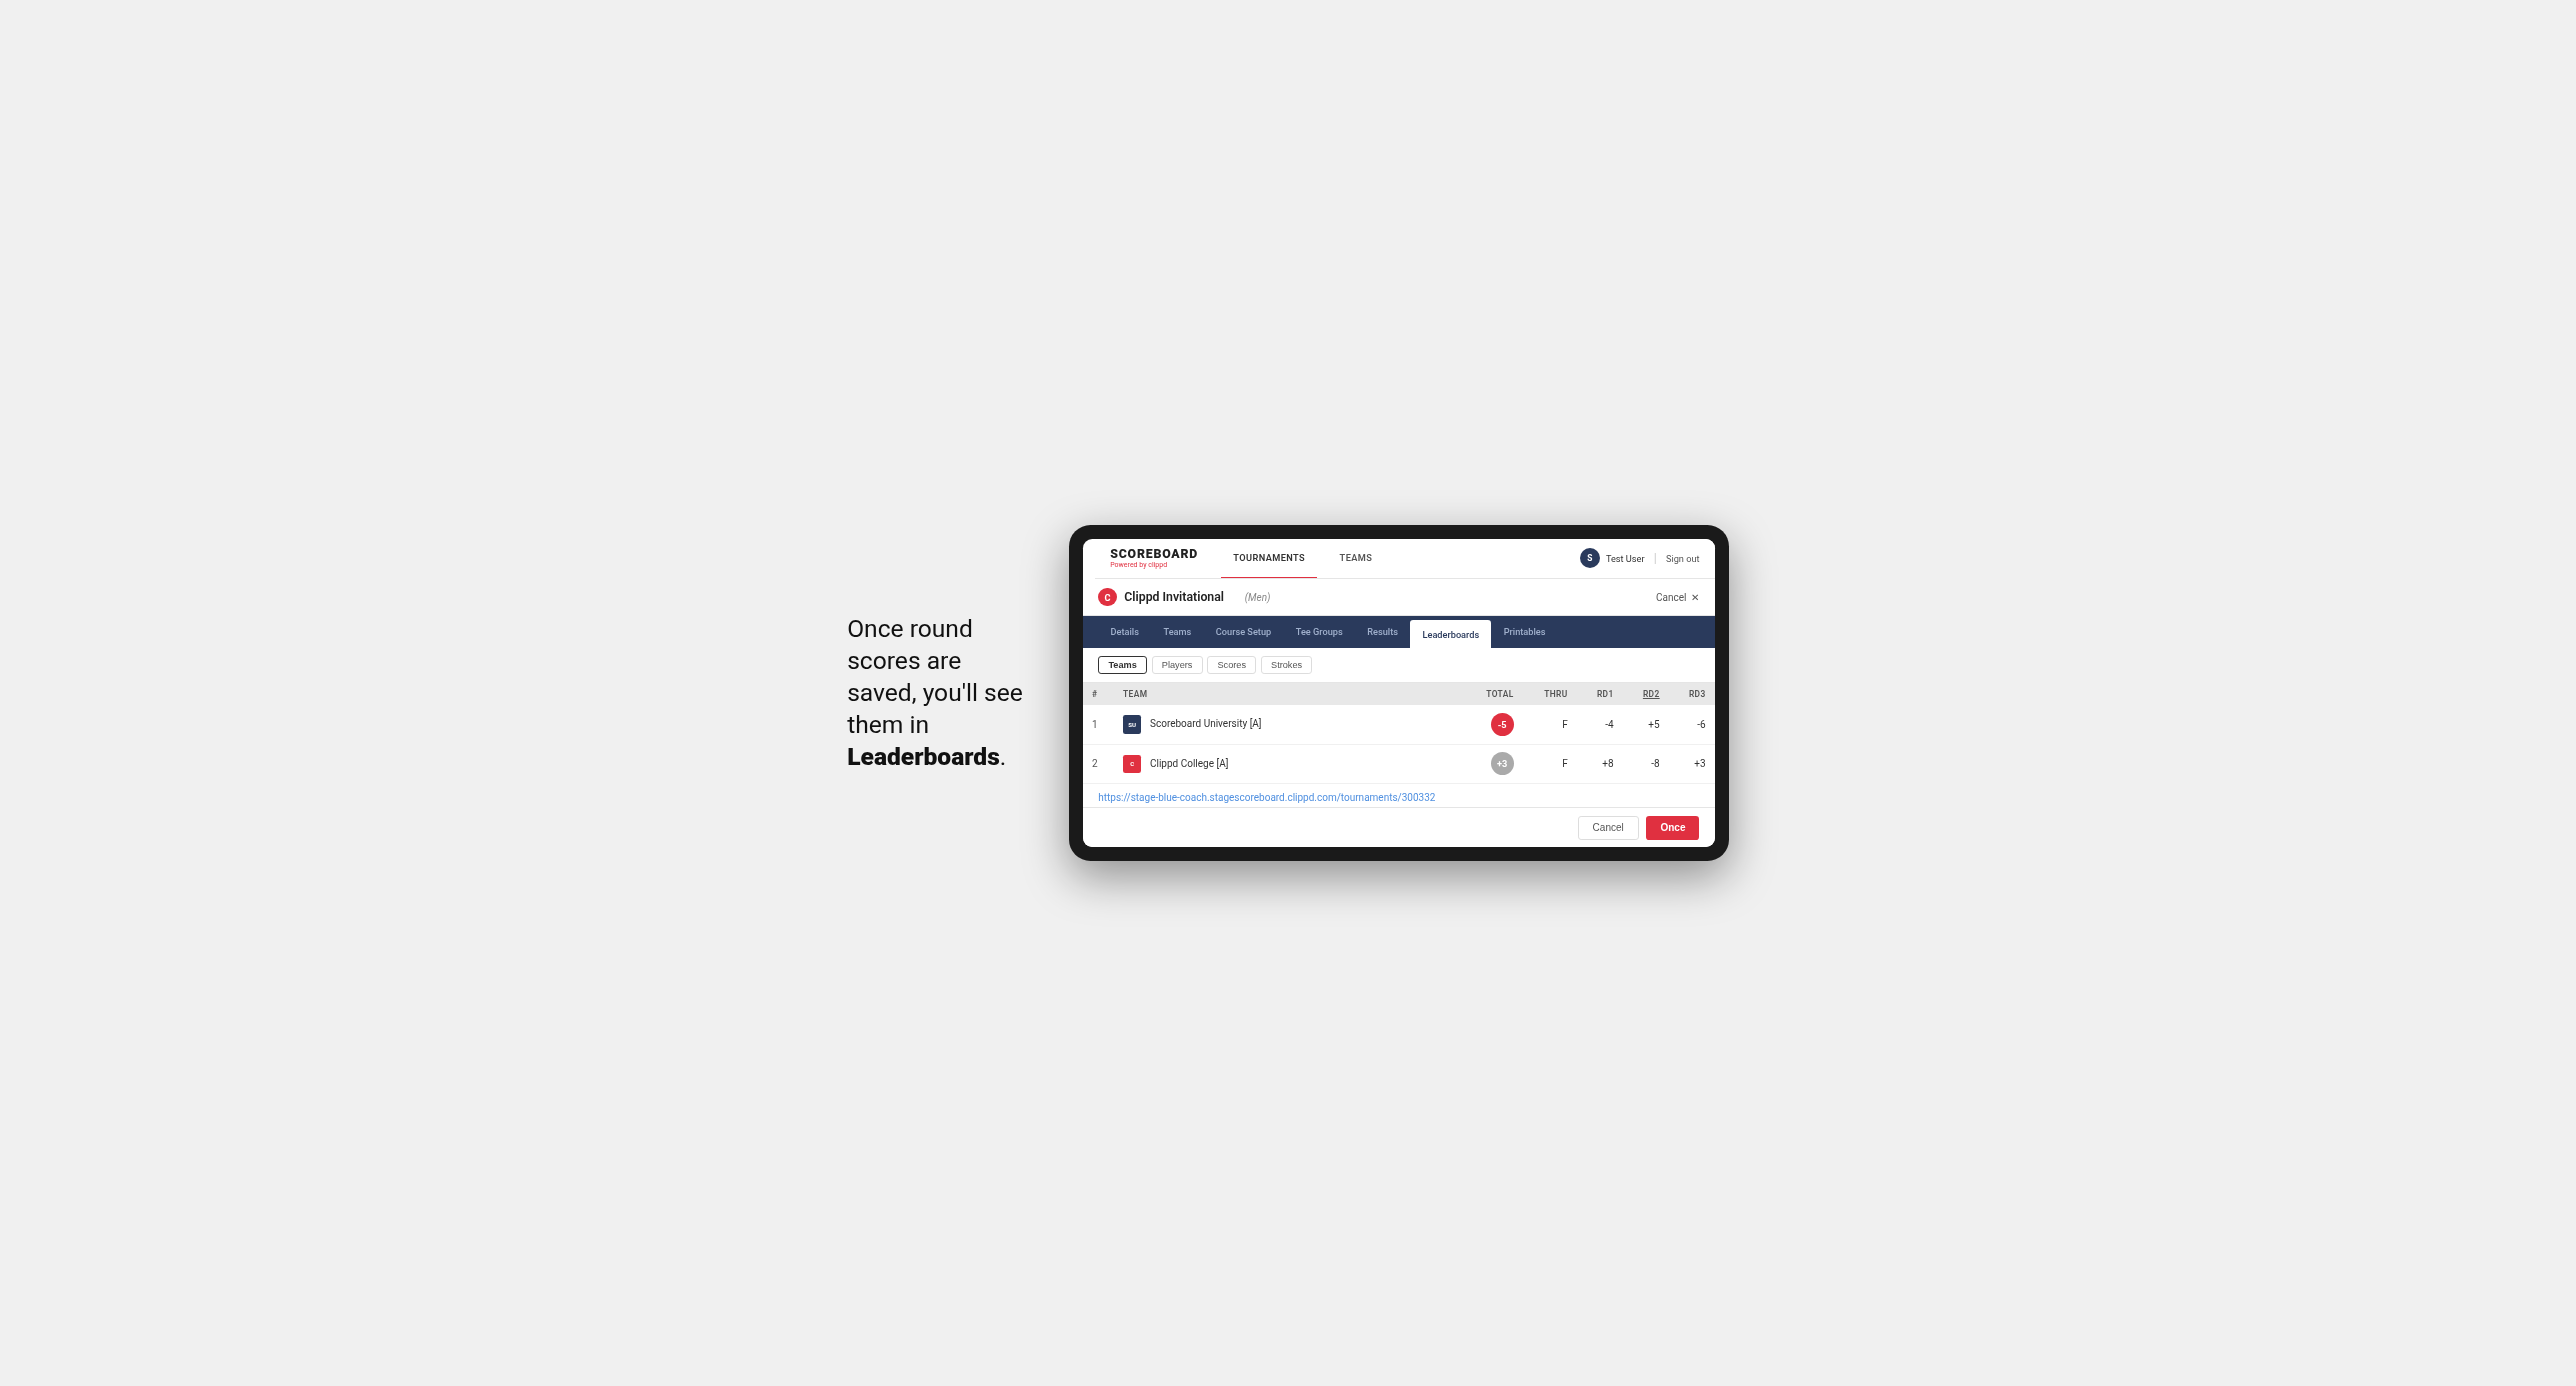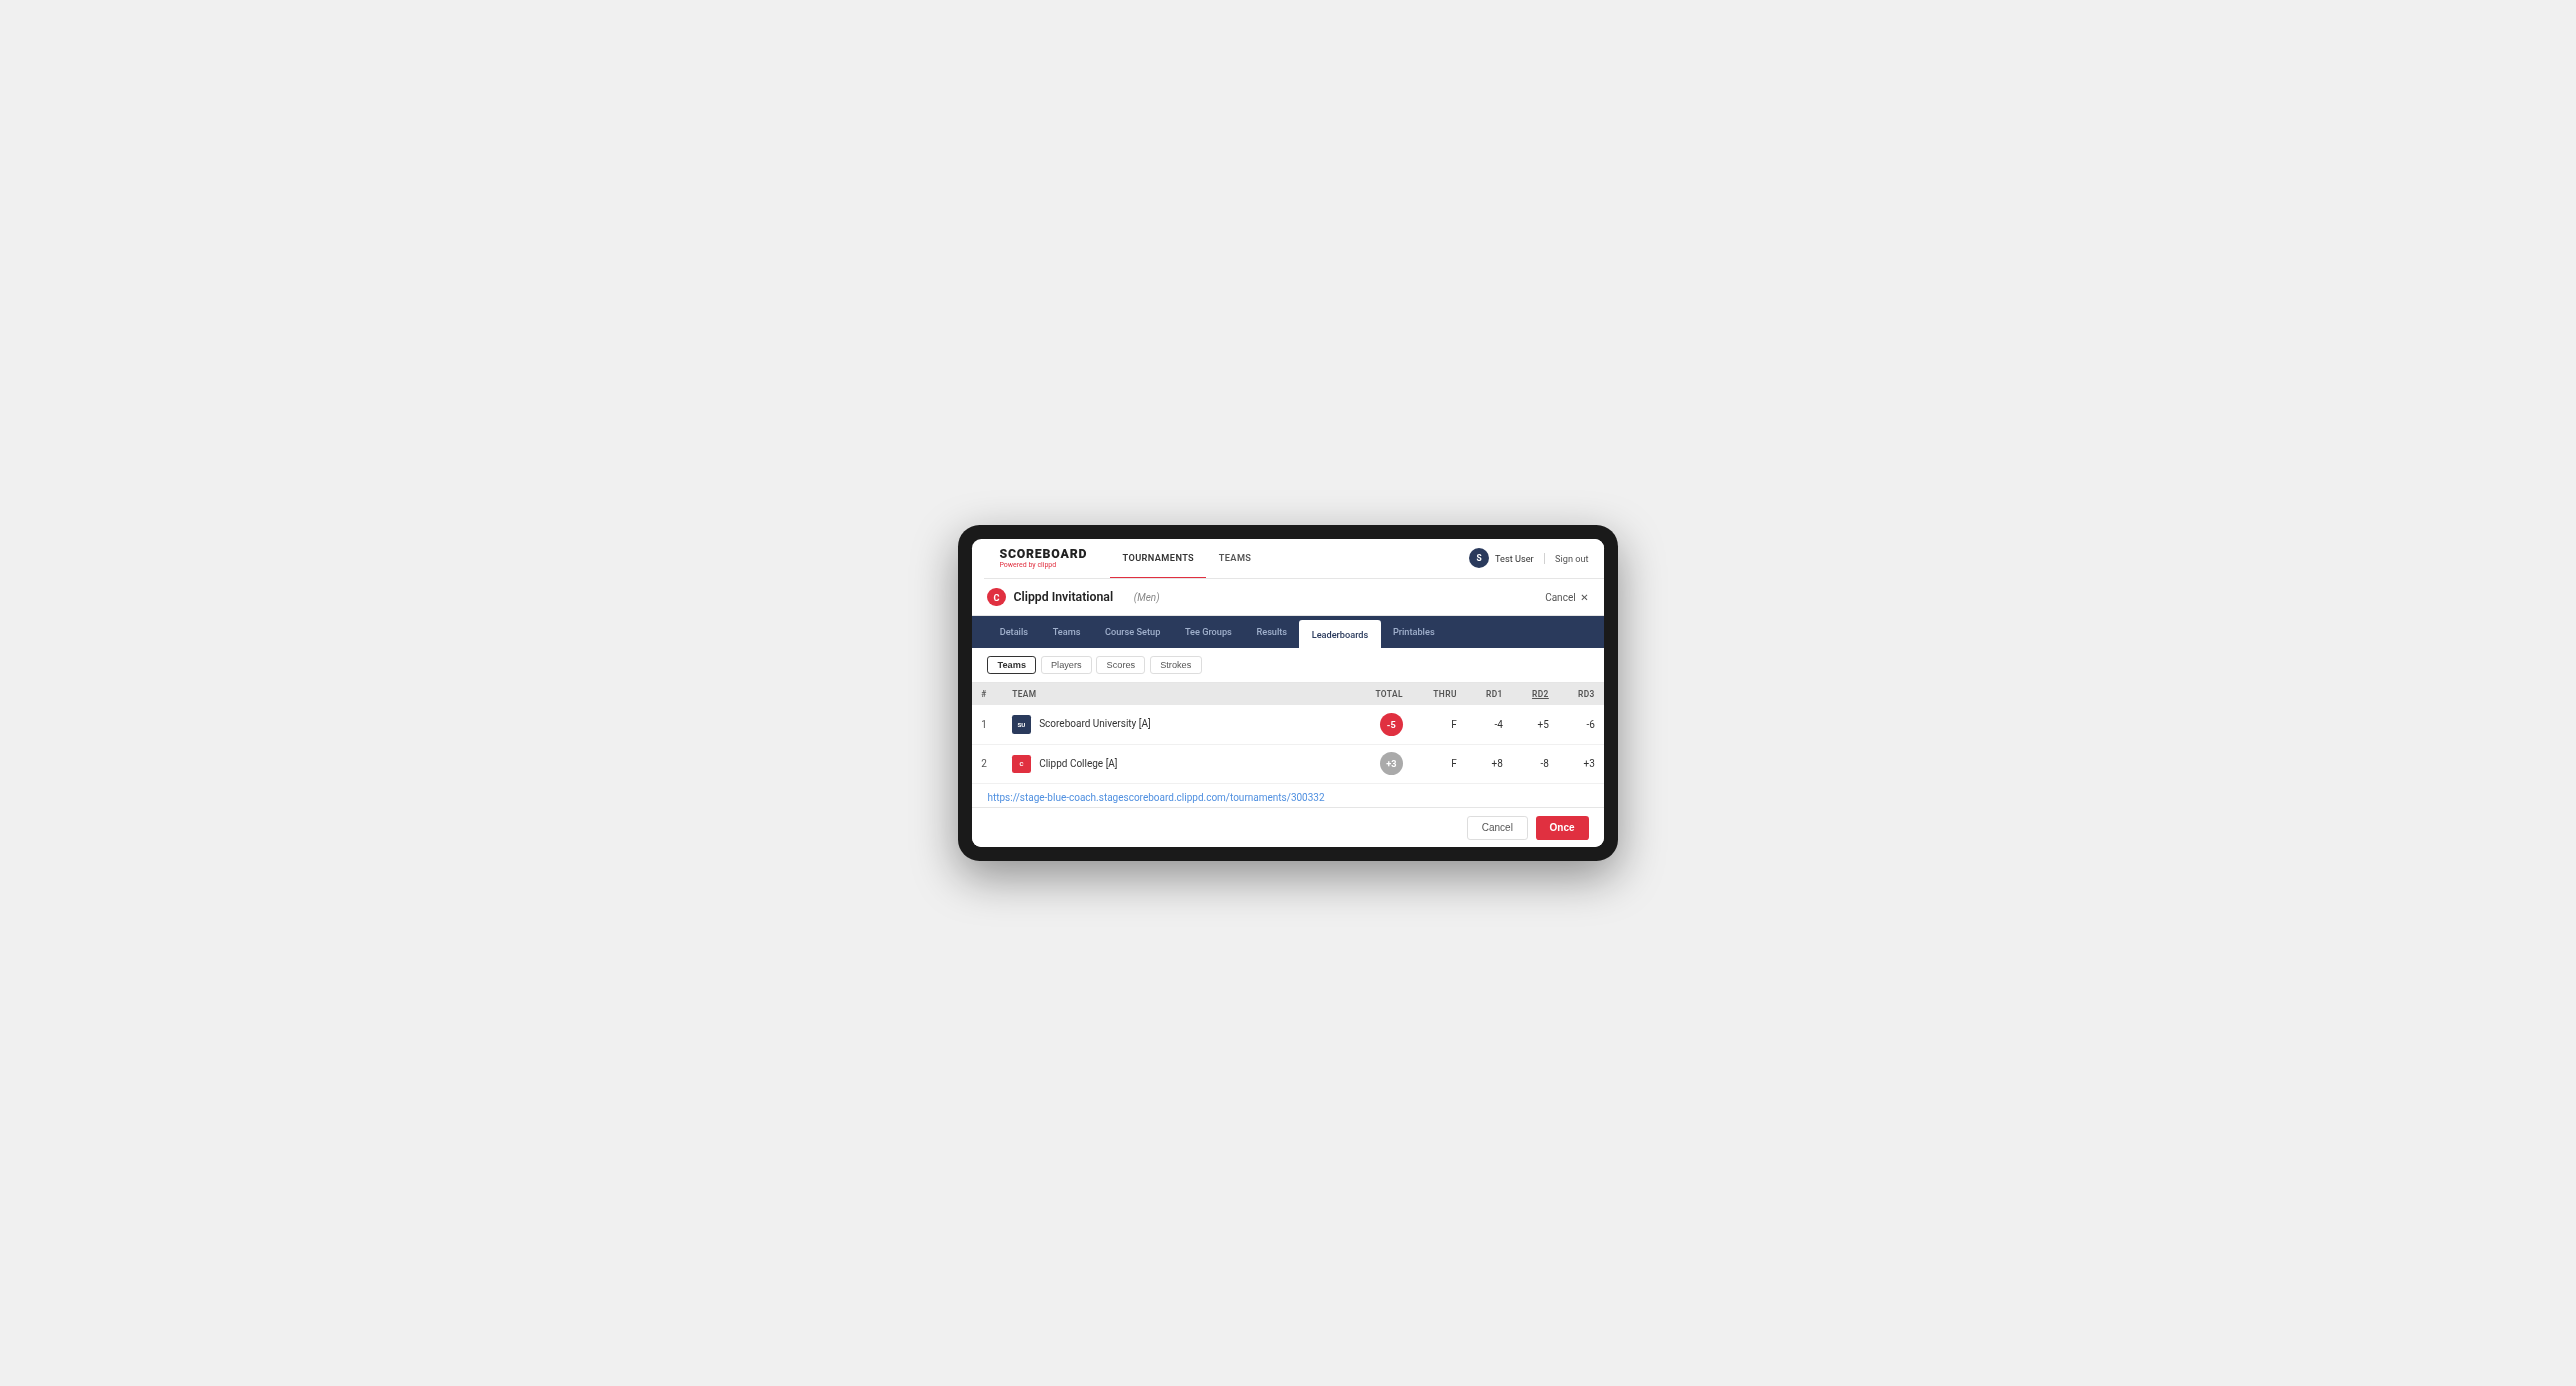--- a/index.html
+++ b/index.html
@@ -74,21 +74,21 @@
     .logo-sub {
       font-size: 7px;
       color: #888;
     }
     .logo-sub span {
       color: #e03040;
     }
 
     .nav-links {
       display: flex;
-      gap: 0;
+      gap: 10px;
       flex: 1;
     }
 
     .nav-link {
       padding: 0 12.3px;
       height: 40px;
       display: flex;
       align-items: center;
       font-size: 9.2px;
       font-weight: 600;
@@ -360,20 +360,27 @@
     .divider {
       color: #ccc;
       margin: 0 3.1px;
     }
   </style>
 </head>
 <body>
 
 <div class="page-wrapper">
 
+  <div class="left-text">
+    <span>Once round</span><br>
+    <span>scores are</span><br>
+    <span>saved, you'll see</span><br>
+    <span>them in</span><br>
+    <strong>Leaderboards</strong><span>.</span>
+  </div>
 
   <div class="tablet-frame">
     <div class="tablet-screen">
 
       <div class="top-nav">
         <div class="logo-area">
           <span class="logo-text">SCOREBOARD</span>
           <span class="logo-sub">
             <span>Powered by </span><span style="color:#e03040;">clippd</span>
           </span>

